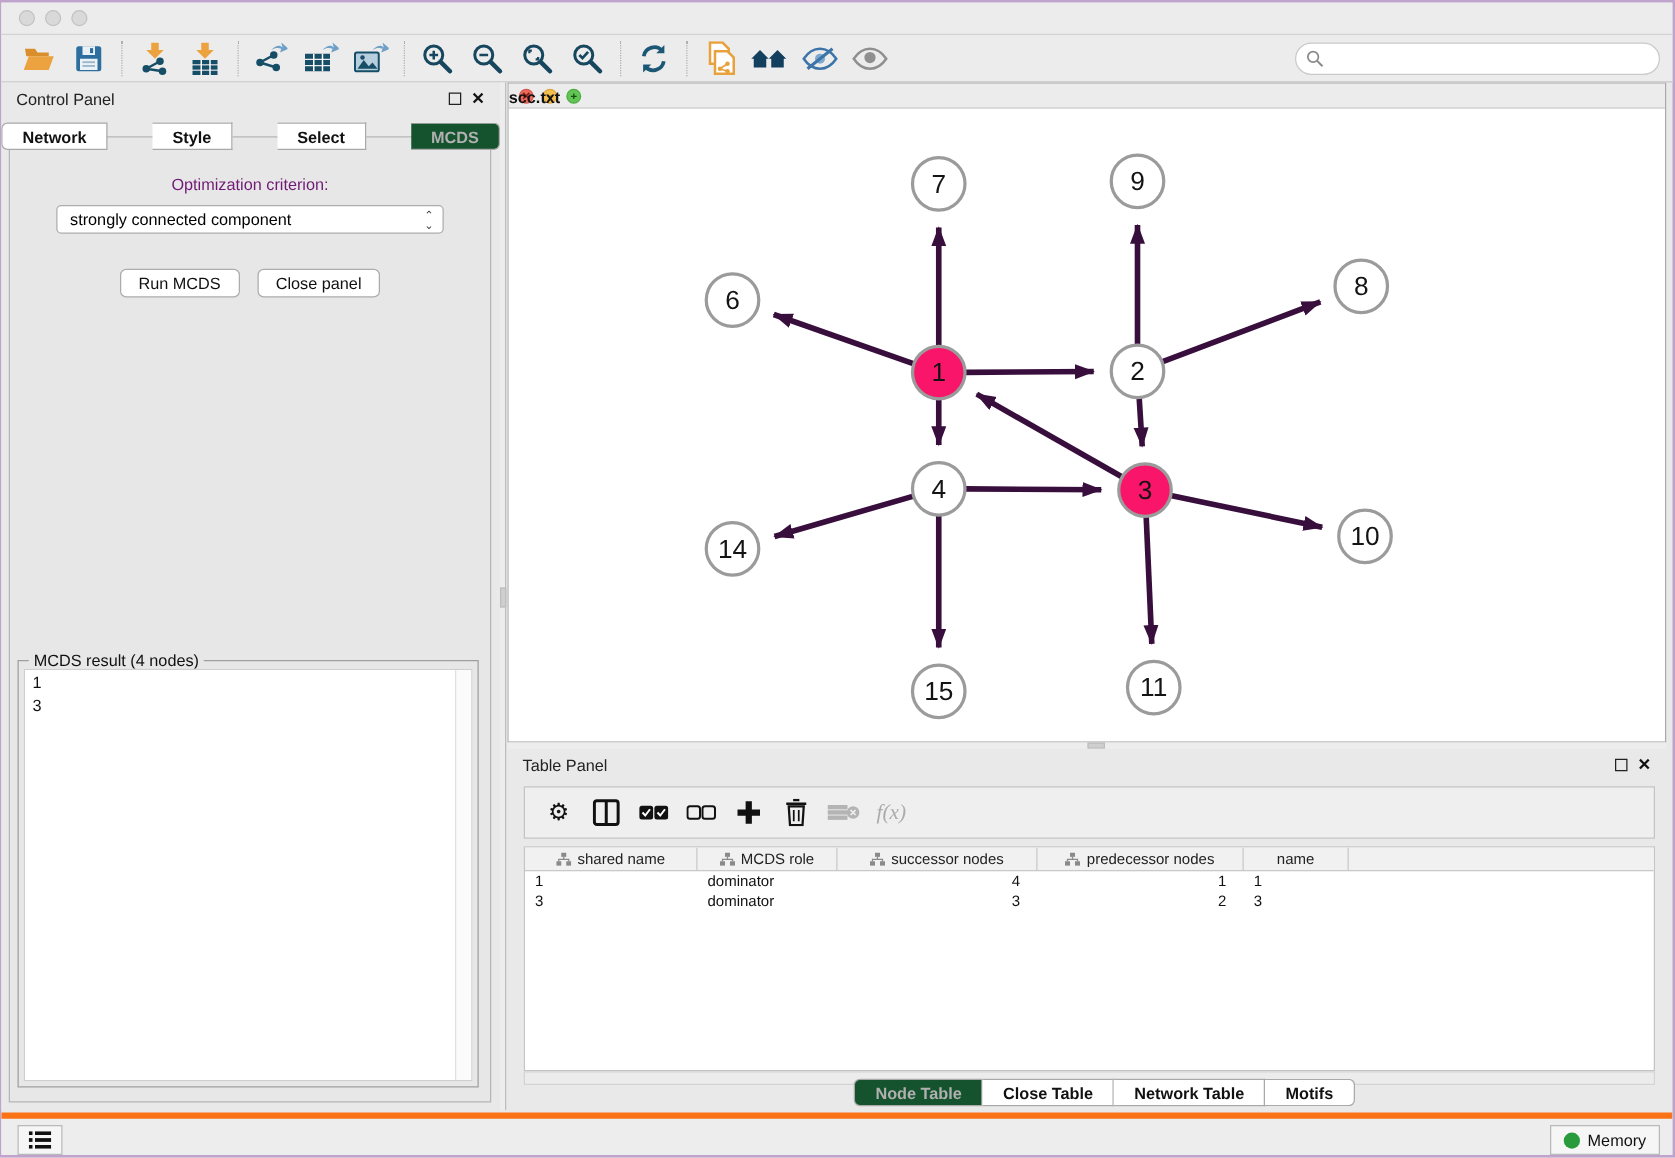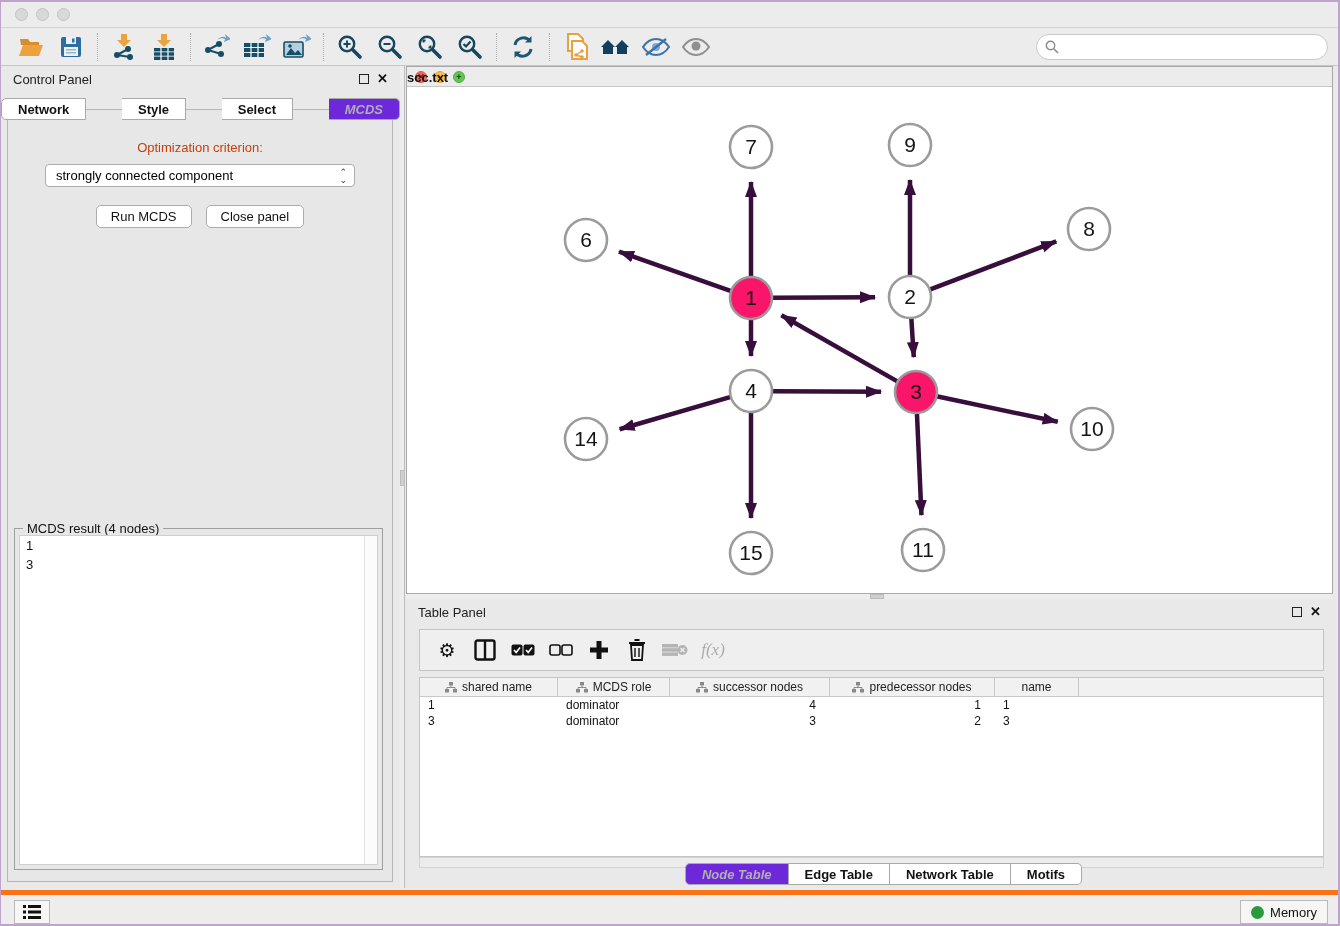--- a/index.html
+++ b/index.html
@@ -31,26 +31,26 @@
   .v-handle{position:absolute;left:0;top:404px;width:5px;height:16px;background:#cfcfcf;border:1px solid #bdbdbd;}
   .panel-header{height:26px;display:flex;align-items:center;padding:0 12px;font-size:13px;color:#222;}
   .panel-btns{margin-left:auto;display:flex;gap:8px;align-items:center;}
   .float-btn{width:10px;height:10px;border:1.5px solid #222;display:inline-block;cursor:pointer;}
   .close-btn{font-size:13px;font-weight:bold;color:#111;cursor:pointer;line-height:10px;}
   
   .cp-tabs{position:absolute;left:0;top:32px;width:100%;display:flex;justify-content:space-between;z-index:3;}
   .tab{height:22px;padding:0 16px;display:flex;align-items:center;font-size:13px;font-weight:bold;background:#fff;border:1px solid #a9a9a9;border-left:none;cursor:pointer;color:#111;}
   .tab:first-child{border-left:1px solid #a9a9a9;border-radius:5px 0 0 5px;}
   .tab:last-child{border-radius:0 5px 5px 0;}
-  .tab.active{background:#6d28d9;color:#b0b0b0;font-style:italic;}
+  .tab.active{background:#14532d;color:#b0b0b0;}
   .cp-body{position:absolute;left:6px;right:7px;top:43px;bottom:6px;background:#e7e7e7;border:1px solid #b6b6b6;}
-  .opt-label{margin-top:30px;text-align:center;font-size:13px;color:#c2410c;}
+  .opt-label{margin-top:30px;text-align:center;font-size:13px;color:#701a75;}
   .combo{position:relative;margin:9px auto 0;width:310px;height:23px;background:#fff;border:1px solid #acacac;border-radius:4px;display:flex;align-items:center;padding:0 24px 0 10px;font-size:13px;cursor:pointer;text-align:center;}
   .combo .stepper{position:absolute;right:7px;top:3px;display:flex;flex-direction:column;line-height:8px;font-size:9px;color:#333;}
-  .btn-row{margin-top:18px;display:flex;justify-content:center;gap:14px;}
+  .btn-row{margin-top:28px;display:flex;justify-content:center;gap:14px;}
   .mac-btn{height:23px;padding:0 14px;background:#fff;border:1px solid #acacac;border-radius:5px;font-size:13px;display:flex;align-items:center;cursor:pointer;color:#111;}
   .result-box{position:absolute;left:6px;right:9px;top:418px;bottom:11px;border:1px solid #9f9f9f;}
   .result-legend{position:absolute;left:8px;top:-8px;background:#e7e7e7;padding:0 4px;font-size:13px;color:#111;}
   .result-list{position:absolute;left:4px;right:4px;top:6px;bottom:4px;background:#fff;border:1px solid #cfcfcf;font-size:13px;overflow:hidden;}
   .result-list .item{padding:1px 6px;line-height:17px;color:#111;}
   .result-scroll{position:absolute;right:0;top:0;bottom:0;width:13px;background:#fbfbfb;border-left:1px solid #e0e0e0;}
   
   .net-window{position:absolute;left:405px;top:64px;right:5px;height:528px;background:#fff;border:1px solid #a9a9a9;}
   .net-titlebar{height:20px;background:#ececec;border-bottom:1px solid #c6c6c6;position:relative;}
   .net-traffic{position:absolute;left:8px;top:4px;display:flex;gap:7px;}
@@ -481,21 +481,21 @@
       <span class="td" style="width:138px">3</span>
       <span class="td" style="width:112px">dominator</span>
       <span class="td num" style="width:160px">3</span>
       <span class="td num" style="width:165px">2</span>
       <span class="td" style="width:84px">3</span>
     </div>
   </div>
   <div class="tp-scrollstrip"></div>
   <div class="tp-tabs">
     <span class="tab active">Node Table</span>
-    <span class="tab">Edge Table</span>
+    <span class="tab">Close Table</span>
     <span class="tab">Network Table</span>
     <span class="tab">Motifs</span>
   </div>
 </div>
 
 <div class="statusbar">
   <span class="list-btn">
     <svg width="18" height="14" viewBox="0 0 18 14">
         <g fill="#111">
           <rect x="0" y="0" width="3" height="3"></rect>

